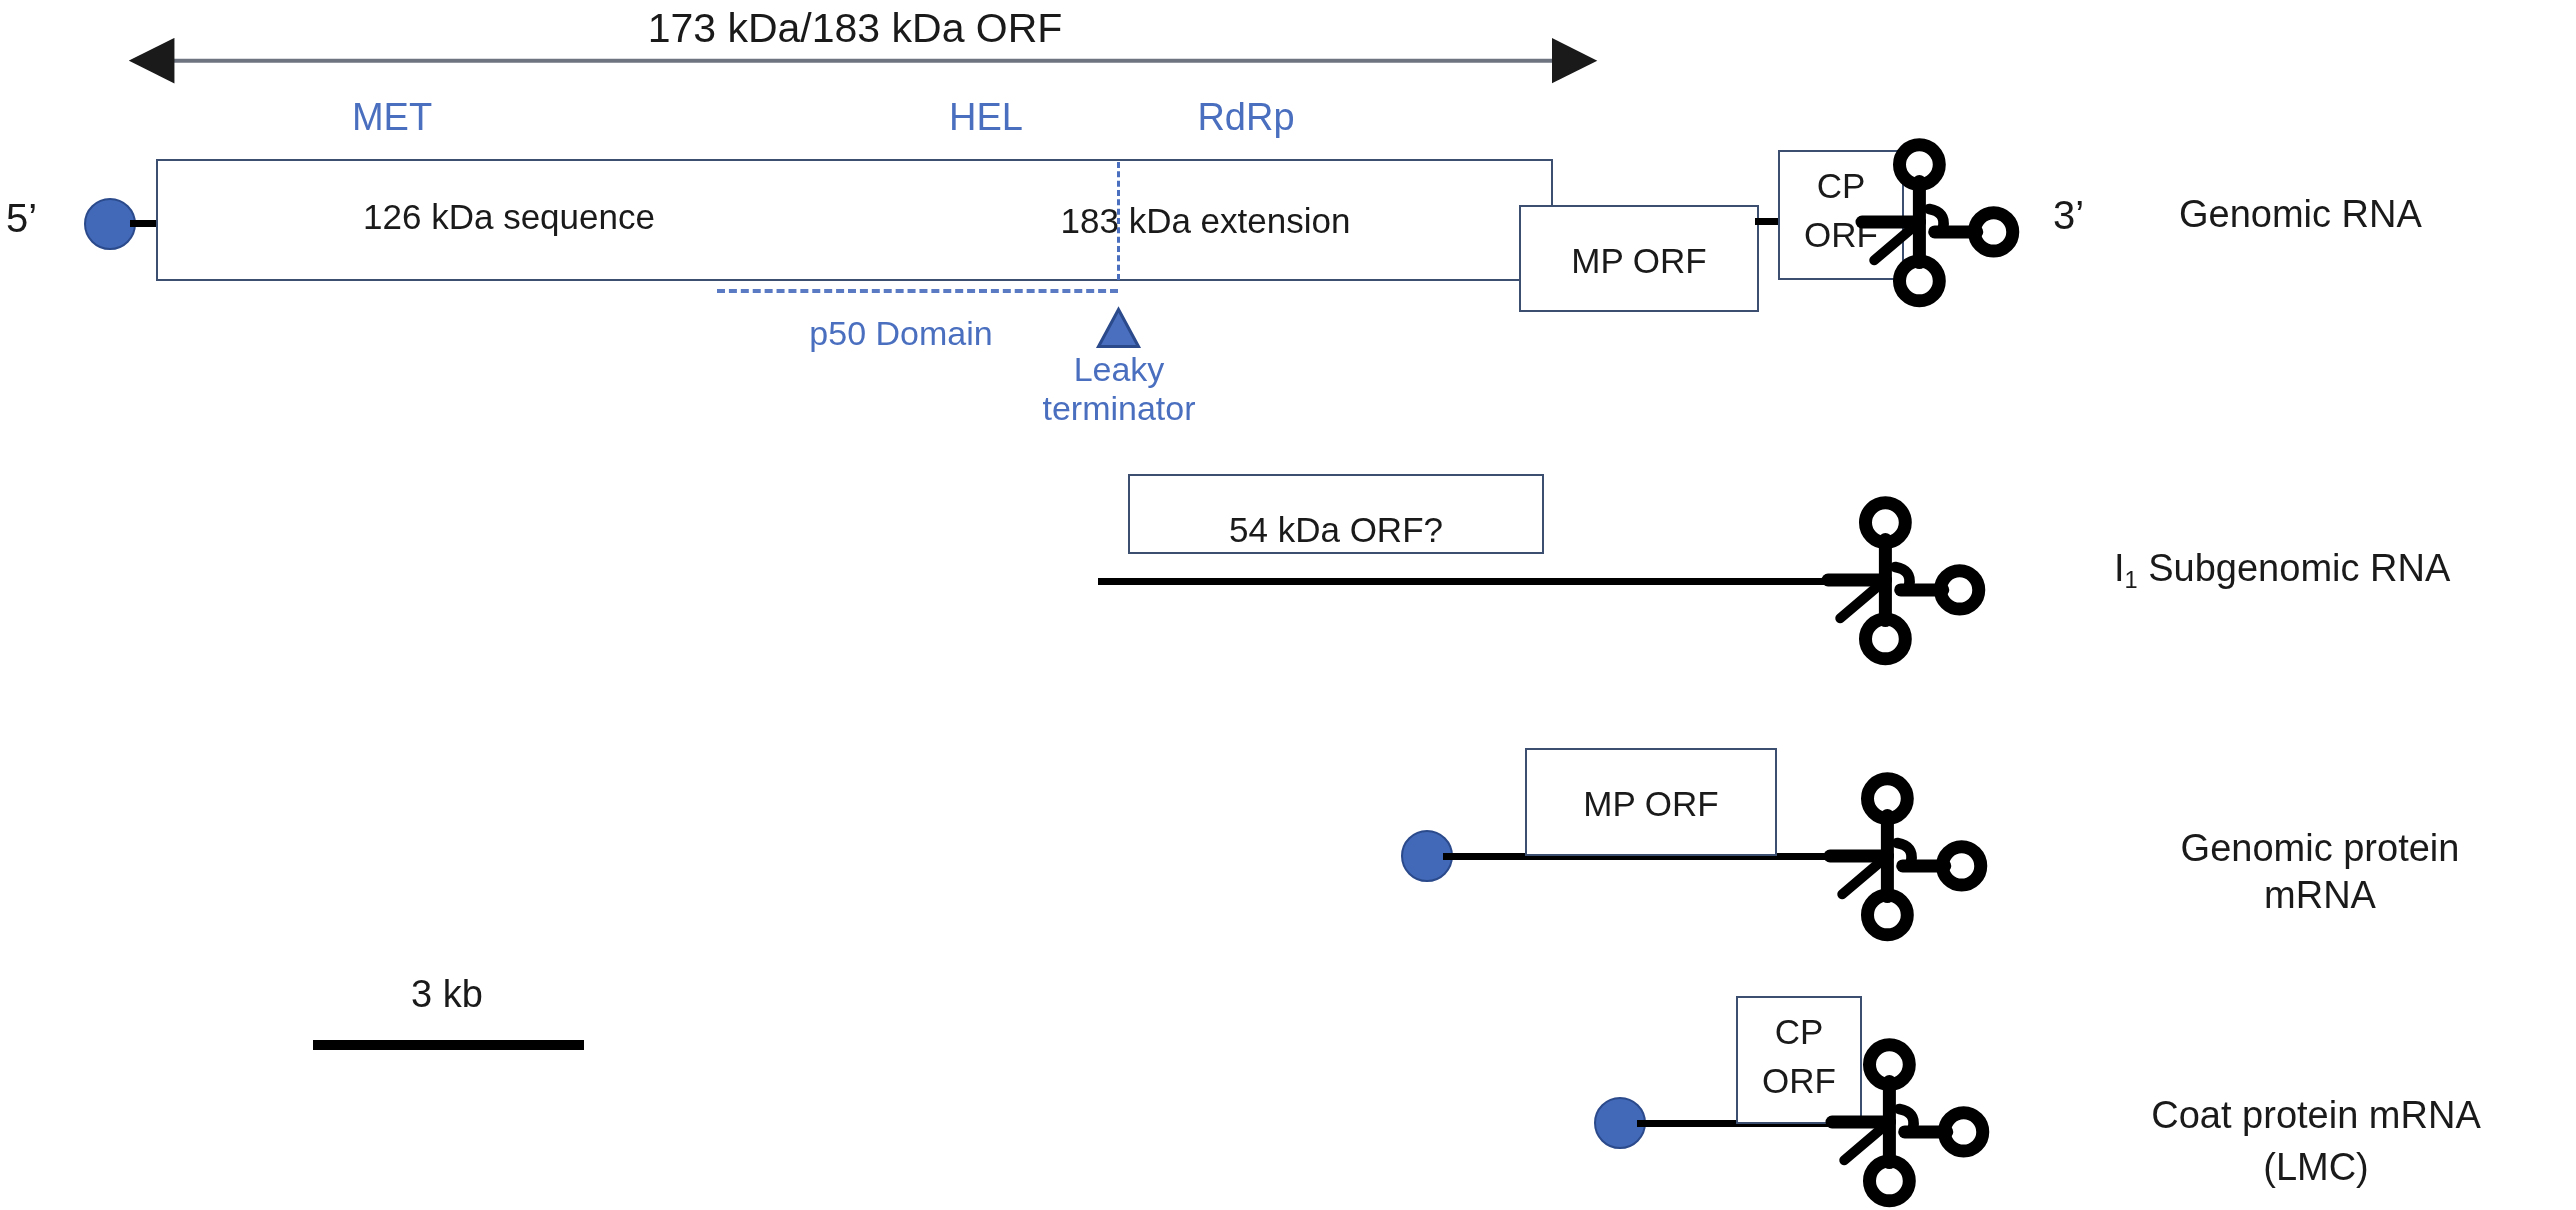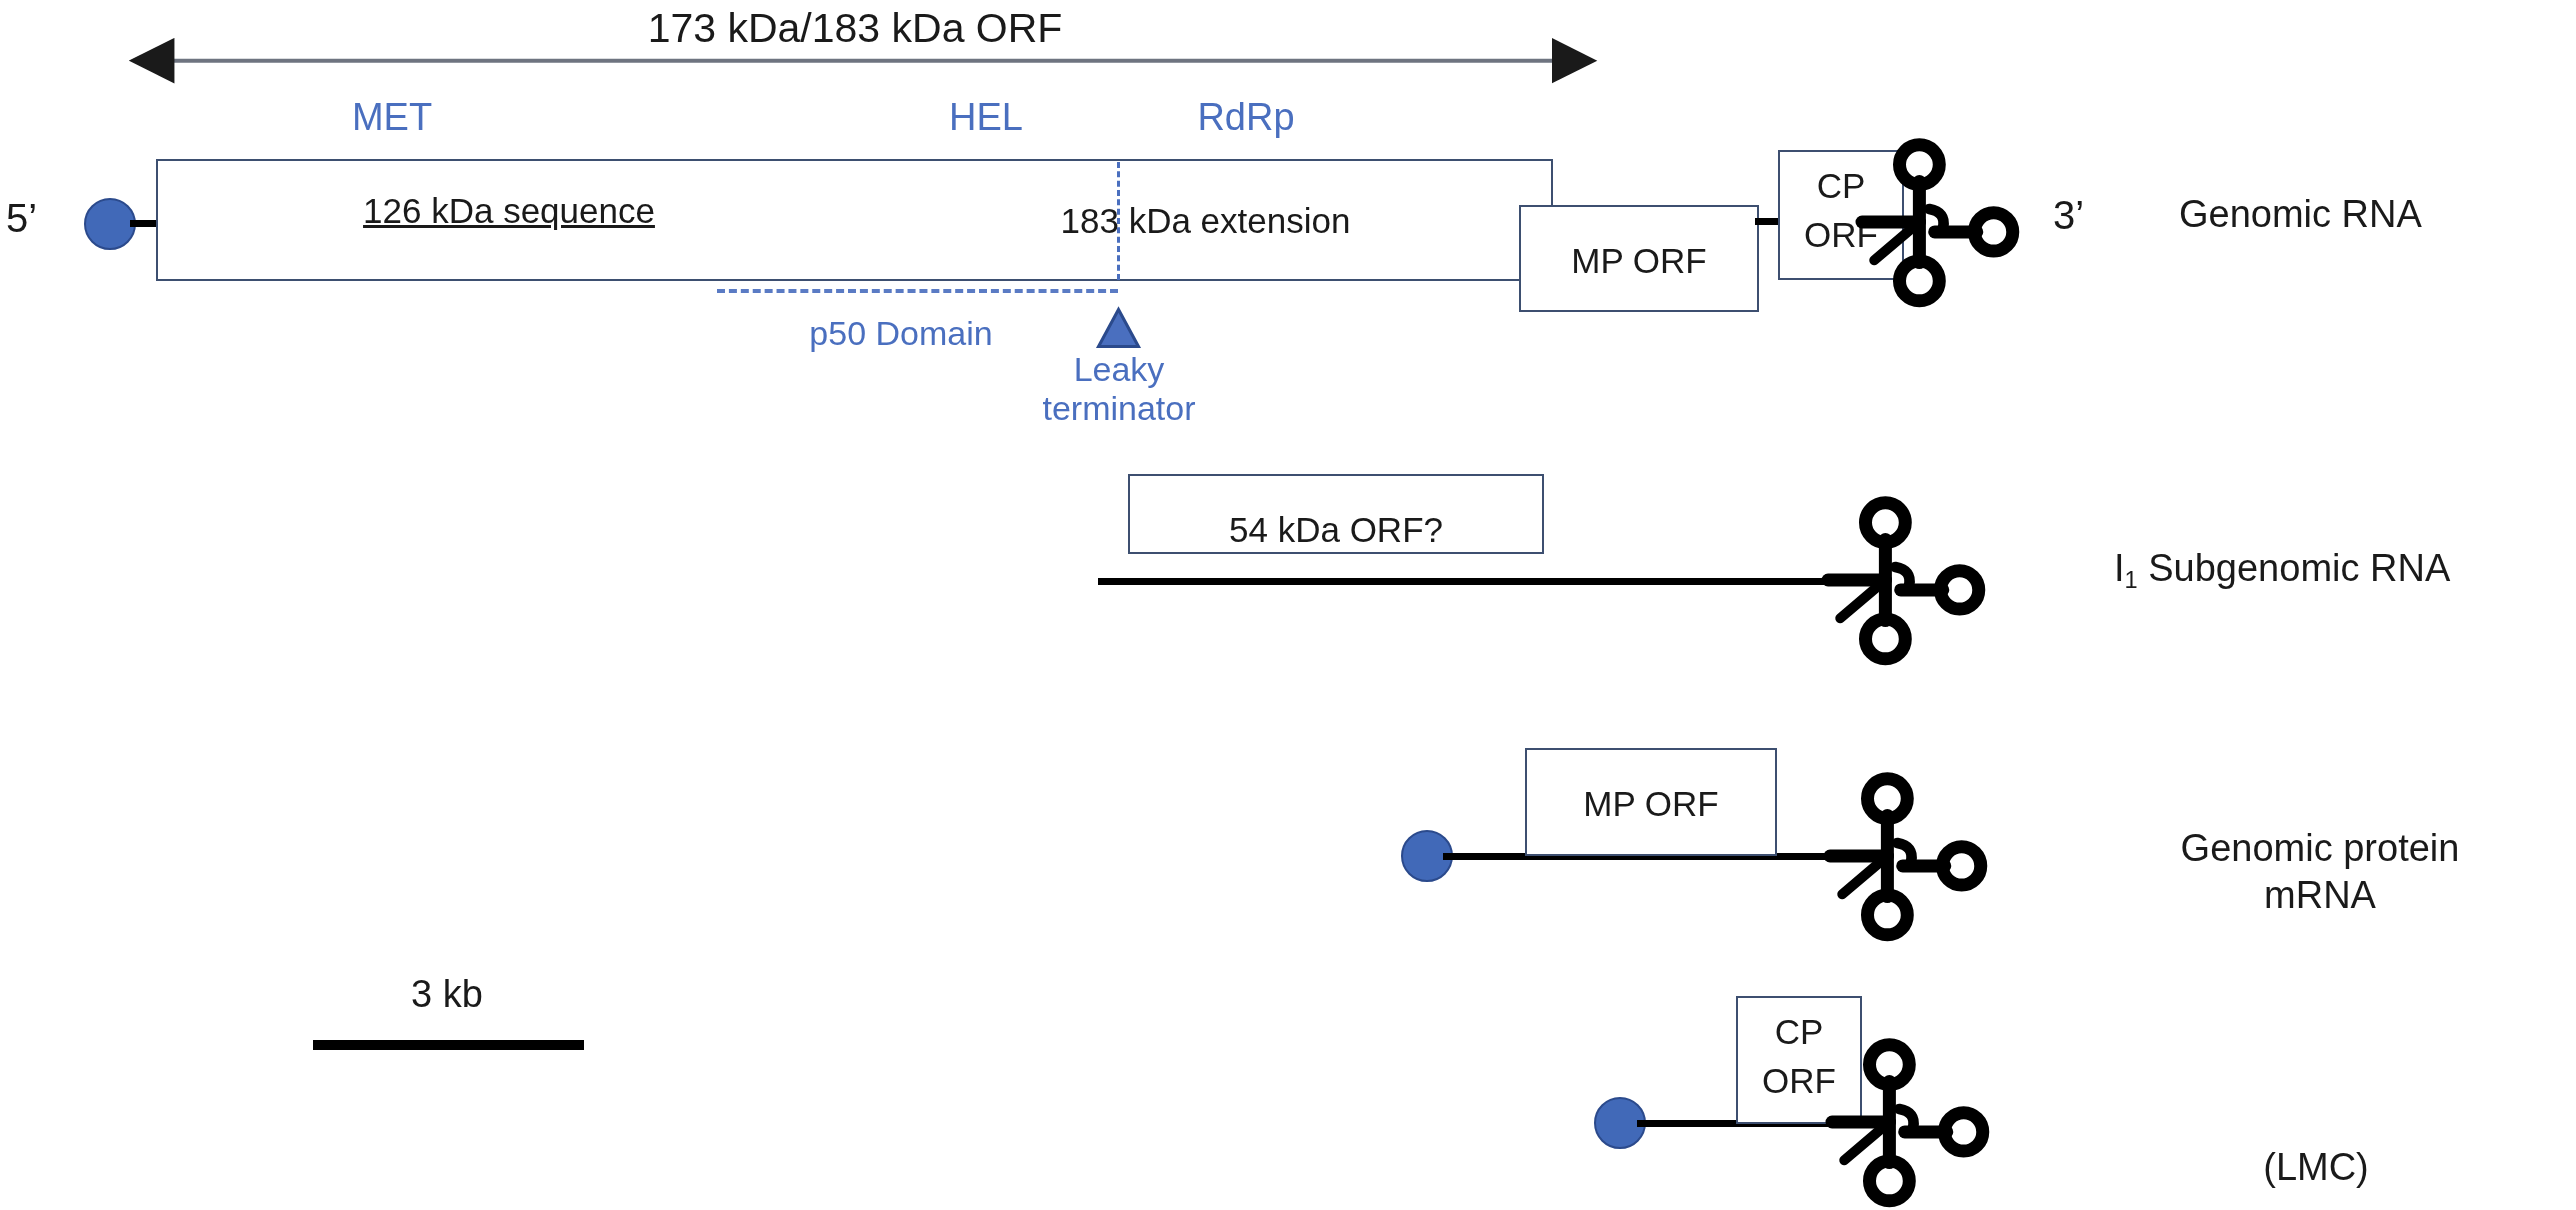--- a/index.html
+++ b/index.html
@@ -98,21 +98,21 @@
   <div class="lbl t-dom blue c" style="left:392px;top:95px;">MET</div>
   <div class="lbl t-dom blue c" style="left:986px;top:95px;">HEL</div>
   <div class="lbl t-dom blue c" style="left:1246px;top:95px;">RdRp</div>
 
   <div class="lbl t-prime" style="left:6.1px;top:195px;">5’</div>
 
   <div class="capdot" style="left:84px;top:198px;width:52px;height:52px;"></div>
   <div class="rnaline" style="left:130px;top:220px;width:38px;"></div>
 
   <div class="orfbox" style="left:156px;top:159px;width:1397px;height:122px;">
-    <div class="txt" style="left:0;width:702px;top:30px;text-decoration:underline;">126 kDa sequence</div>
+    <div class="txt" style="left:0;width:702px;top:36px;">126 kDa sequence</div>
     <div class="txt" style="left:702px;width:691px;top:40px;">183 kDa extension</div>
   </div>
 
   <div class="vdash" style="left:1117px;top:162px;height:118px;"></div>
 
   <div class="orfbox" style="left:1519px;top:205px;width:240px;height:107px;">
     <div class="txt" style="top:34px;">MP ORF</div>
   </div>
 
   <div class="rnaline" style="left:1755px;top:218px;width:34px;"></div>
@@ -210,19 +210,20 @@
       <circle cx="75" cy="40" r="26"></circle>
       <line x1="75" y1="115" x2="75" y2="168"></line>
       <circle cx="75" cy="192" r="26"></circle>
       <line x1="95" y1="128" x2="150" y2="128"></line>
       <circle cx="172" cy="128" r="25"></circle>
       <path d="M88,98 q22,4 18,24" stroke-width="14"></path>
       <line x1="16" y1="165" x2="62" y2="126" stroke-width="13"></line>
     </g>
   </svg>
 
+  <div class="lbl t-side c" style="left:2316px;top:1093px;">Coat protein mRNA</div>
   <div class="lbl t-side c" style="left:2316px;top:1145px;">(LMC)</div>
 
   <div class="lbl t-side c" style="left:447px;top:972px;">3 kb</div>
   <div class="scalebar" style="left:313px;top:1040px;width:271px;"></div>
 
 </div>
 
 
 </body></html>

